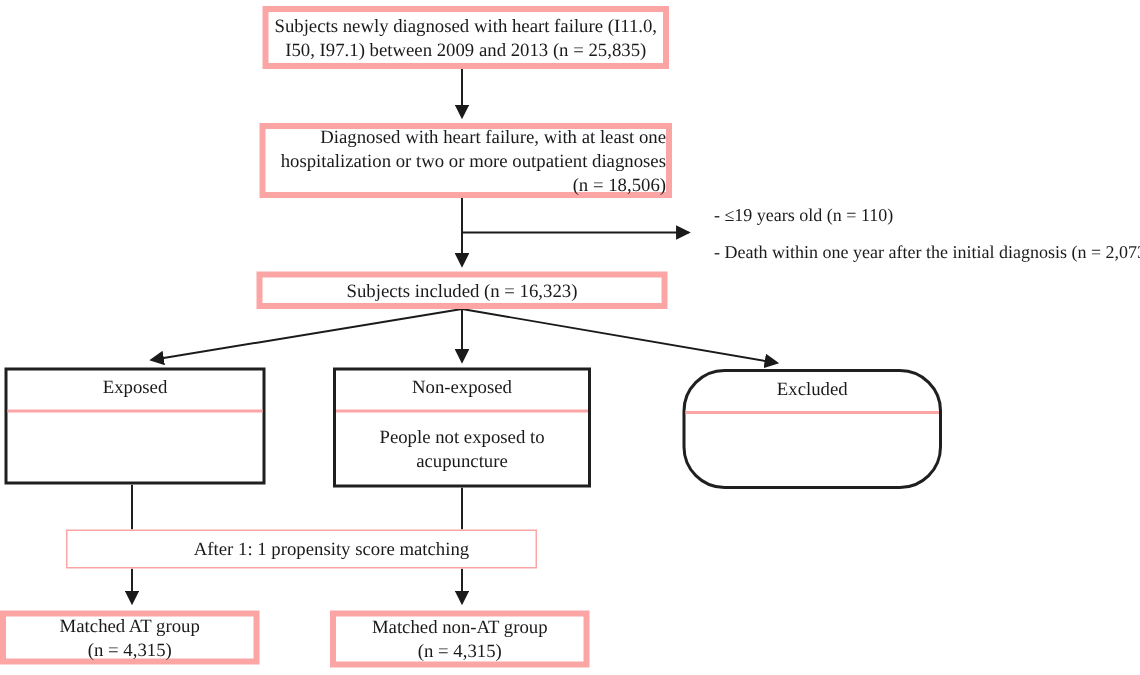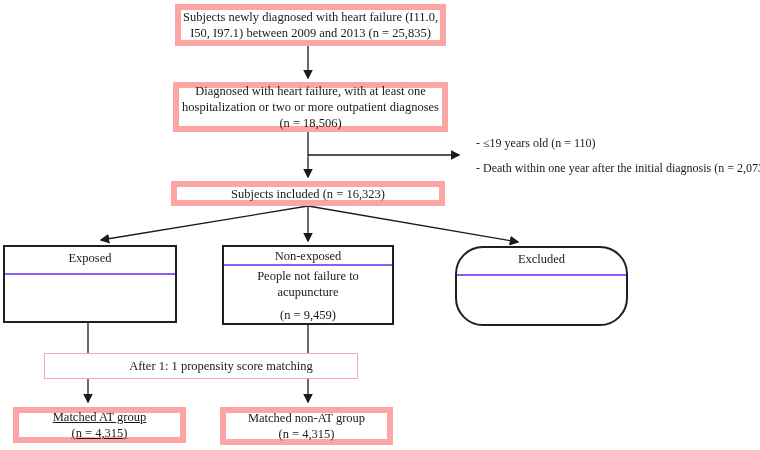--- a/index.html
+++ b/index.html
@@ -15,42 +15,42 @@
   }
   .connectors {
     position: absolute;
     inset: 0;
     width: 760px;
     height: 450px;
   }
   .box {
     position: absolute;
     background: #ffffff;
-    border: 6px solid #fca5a5;
+    border: 4px solid #fca5a5;
     display: flex;
     flex-direction: column;
     align-items: center;
     justify-content: center;
     text-align: center;
     font-size: 12.5px;
     line-height: 16px;
   }
   .box .ln { width: 100%; }
   .group-box {
     position: absolute;
     background: #ffffff;
     border: 2px solid #1f1f1f;
     display: flex;
     flex-direction: column;
     text-align: center;
     font-size: 12.5px;
   }
   .group-header {
     height: 28px;
-    border-bottom: 2px solid #8b5cf6;
+    border-bottom: 2px solid #fca5a5;
     display: flex;
     align-items: flex-start;
     justify-content: center;
     padding-top: 4px;
   }
   .group-body {
     flex: 1;
     display: flex;
     flex-direction: column;
     justify-content: center;
@@ -91,21 +91,21 @@
       <line x1="88" y1="379" x2="88" y2="402" marker-end="url(#arrow)"></line>
       <line x1="308" y1="379" x2="308" y2="402" marker-end="url(#arrow)"></line>
     </g>
   </svg>
 
   <div class="box" style="left:175px; top:4px; width:271px; height:42px;">
     <div class="ln">Subjects newly diagnosed with heart failure (I11.0,</div>
     <div class="ln">I50, I97.1) between 2009 and 2013 (n = 25,835)</div>
   </div>
 
-  <div class="box" style="left:173px; top:82px; width:275px; height:50px;">
+  <div class="box" style="left:173px; top:82px; width:275px; height:50px;text-align:right;">
     <div class="ln">Diagnosed with heart failure, with at least one</div>
     <div class="ln">hospitalization or two or more outpatient diagnoses</div>
     <div class="ln">(n = 18,506)</div>
   </div>
 
   <div class="notes">
     <div class="note-item">- ≤19 years old (n = 110)</div>
     <div class="note-item">- Death within one year after the initial diagnosis (n = 2,073)</div>
   </div>
 
@@ -117,36 +117,35 @@
     <div class="group-header">
       <span>Exposed</span>
     </div>
   </div>
 
   <div class="group-box" style="left:222px; top:245px; width:172px; height:80px;justify-content:center;">
     <div class="group-header">
       <span>Non-exposed</span>
     </div>
     <div class="group-body">
-      <div>People not failure to acupuncture</div>
-      <div>(n = 9,459)</div>
+      <div>People not exposed to acupuncture</div>
     </div>
   </div>
 
   <div class="group-box" style="left:455px; top:246px; width:173px; height:80px;border-radius:28px;">
     <div class="group-header">
       <span>Excluded</span>
     </div>
   </div>
 
   <div class="box" style="left:44px; top:353px; width:314px; height:26px; border-width:1.5px;padding-left:40px;">
     <div class="ln">After 1: 1 propensity score matching</div>
   </div>
 
-  <div class="box" style="left:13px; top:407px; width:173px; height:36px;text-decoration:underline;">
+  <div class="box" style="left:0; top:407px; width:173px; height:36px;">
     <div class="ln">Matched AT group</div>
     <div class="ln">(n = 4,315)</div>
   </div>
 
   <div class="box" style="left:220px; top:407px; width:173px; height:38px;align-items:center;">
     <div class="ln">Matched non-AT group</div>
     <div class="ln">(n = 4,315)</div>
   </div>
 
 </div>

